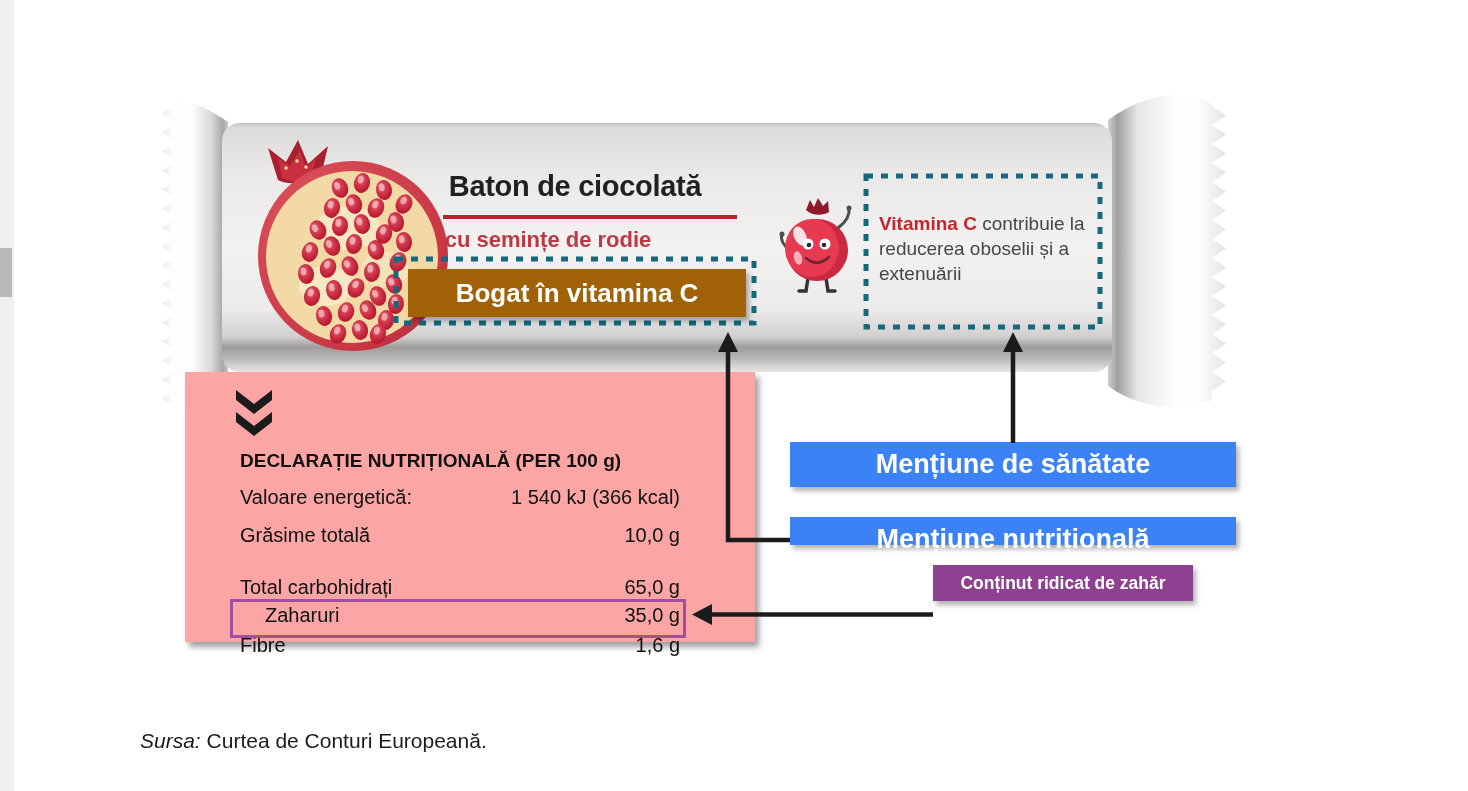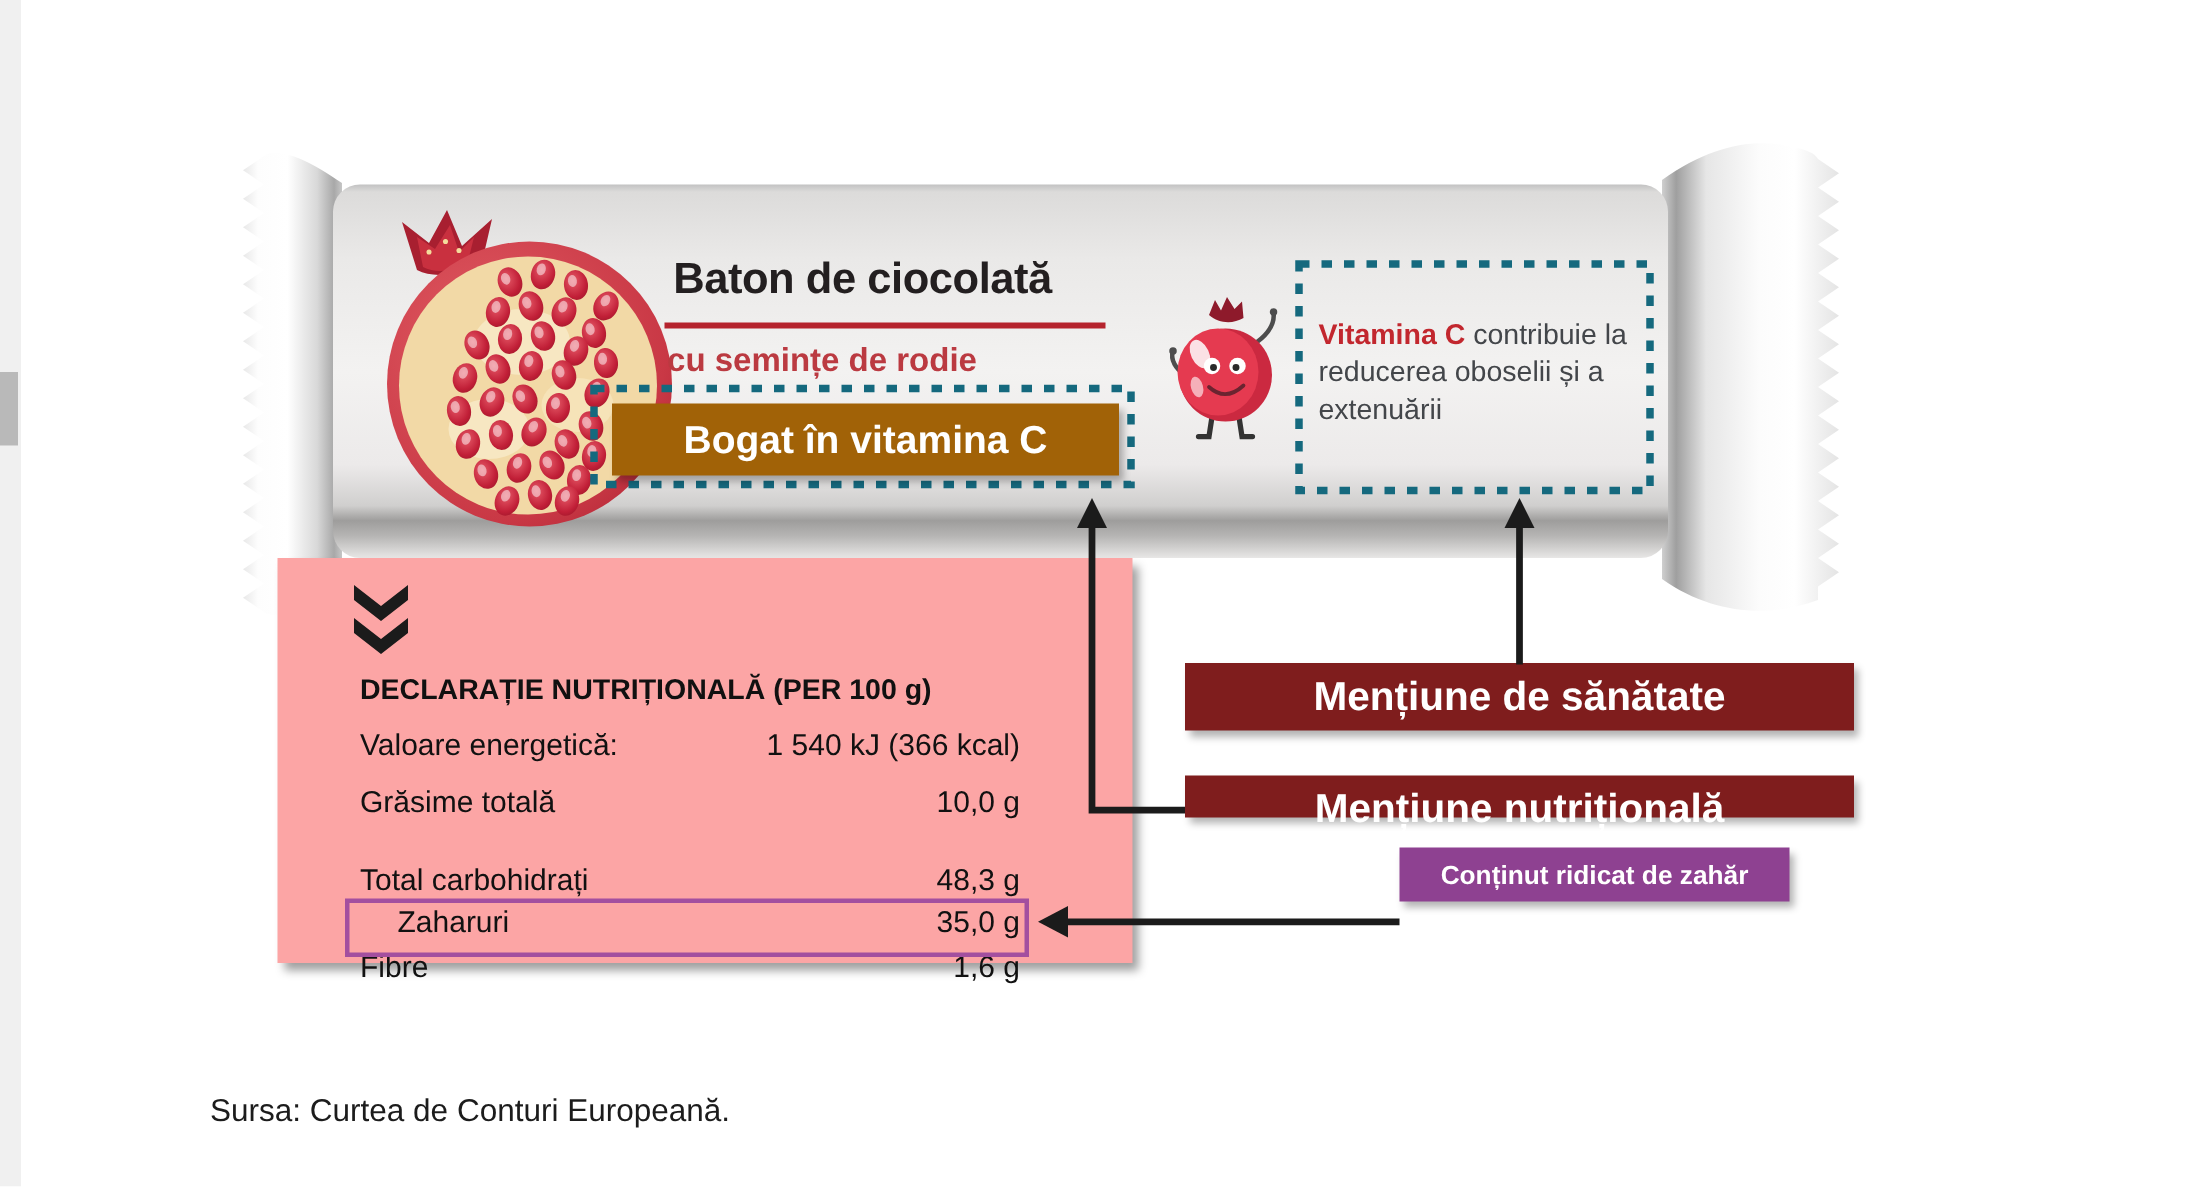--- a/index.html
+++ b/index.html
@@ -36,32 +36,32 @@
     box-shadow:4px 5px 6px rgba(0,0,0,0.38);z-index:3;}
   .chevrons{position:absolute;left:49px;top:16px;width:40px;height:48px;}
   .panel-title{position:absolute;left:55px;top:78px;font-size:19px;font-weight:bold;color:#111;}
   .rowbox{position:absolute;left:55px;width:440px;display:flex;justify-content:space-between;
     font-size:20px;color:#111;gap:48px;}
   .rowbox .val{text-align:right;}
   .indent{padding-left:25px;}
   .sugar-box{position:absolute;left:45px;top:227px;width:450px;height:33px;
     border:3px solid #a34f9f;z-index:6;background:transparent;}
   
-  .label-teal{background:#7f1d1d;color:#fff;font-weight:bold;text-align:center;
+  .label-teal{background:#3b82f6;color:#fff;font-weight:bold;text-align:center;
     box-shadow:3px 4px 5px rgba(0,0,0,0.30);z-index:5;}
   .lbl-health{left:790px;top:442px;width:446px;height:45px;font-size:27px;line-height:45px;}
   .lbl-nutri{left:790px;top:517px;width:446px;height:28px;font-size:27px;line-height:45px;}
   .lbl-sugar{left:933px;top:565px;width:260px;height:36px;background:#8e4191;color:#fff;
     font-weight:bold;font-size:17.5px;line-height:36px;text-align:center;
     box-shadow:3px 4px 5px rgba(0,0,0,0.30);z-index:5;}
   
   .arrows{left:0;top:0;width:1468px;height:791px;z-index:7;pointer-events:none;}
   
   .source{left:140px;top:729px;font-size:21px;color:#1c1c1c;z-index:4;}
-  .source .pfx{}
+  .source .pfx{font-style:italic;}
 </style>
 </head>
 <body>
 
 <div class="abs scroll-track"></div>
 <div class="abs scroll-thumb"></div>
 
 <svg class="abs wrapper-svg" viewBox="0 0 1100 330">
   <defs>
     <linearGradient id="bodyG" x1="0" y1="0" x2="0" y2="1">
@@ -208,21 +208,21 @@
     <span>Valoare energetică:</span>
     <span class="val">1 540 kJ (366 kcal)</span>
   </div>
 
   <div class="rowbox" style="top:152px;">
     <span>Grăsime totală</span>
     <span class="val">10,0 g</span>
   </div>
   <div class="rowbox" style="top:204px;">
     <span>Total carbohidrați</span>
-    <span class="val">48,3 g</span>
+    <span class="val">65,0 g</span>
   </div>
   <div class="rowbox" style="top:232px;">
     <span class="indent">Zaharuri</span>
     <span class="val">35,0 g</span>
   </div>
   <div class="rowbox" style="top:262px;">
     <span>Fibre</span>
     <span class="val">1,6 g</span>
   </div>
   <div class="sugar-box"></div>

